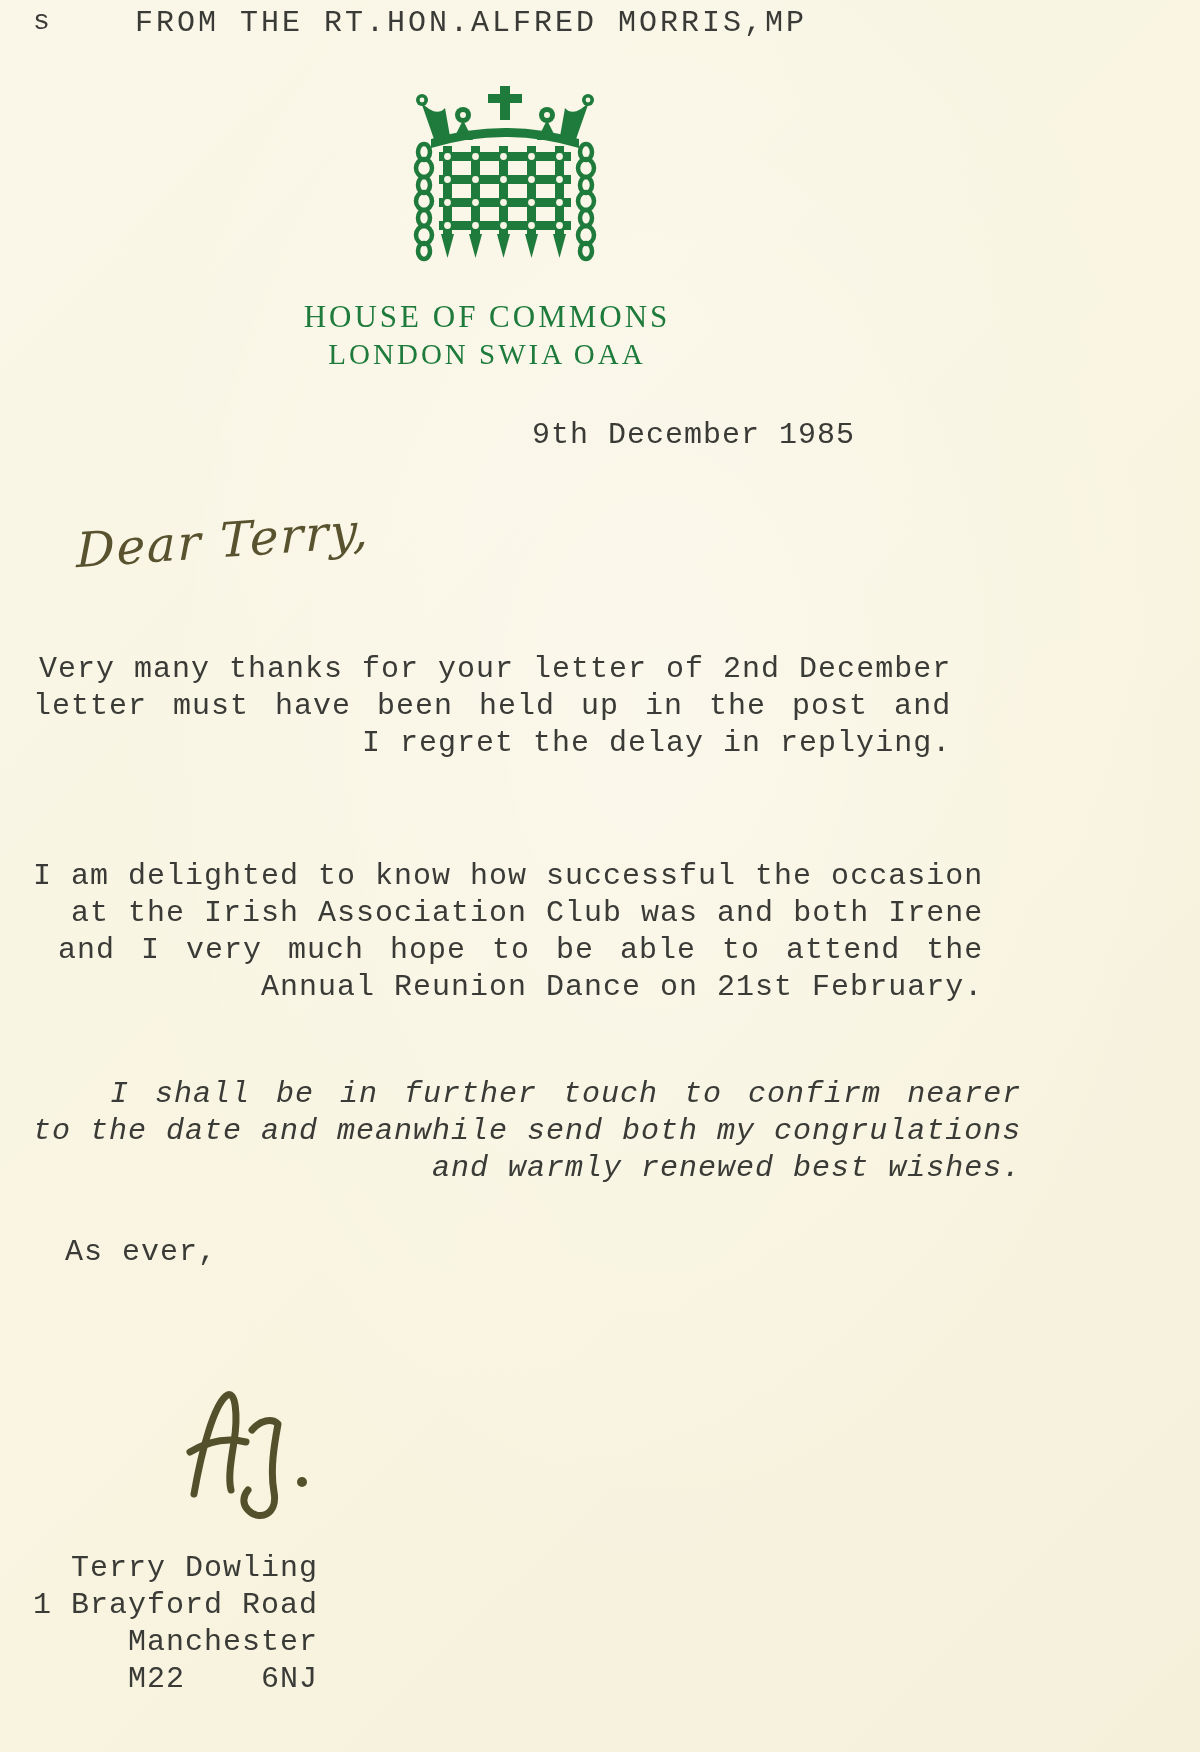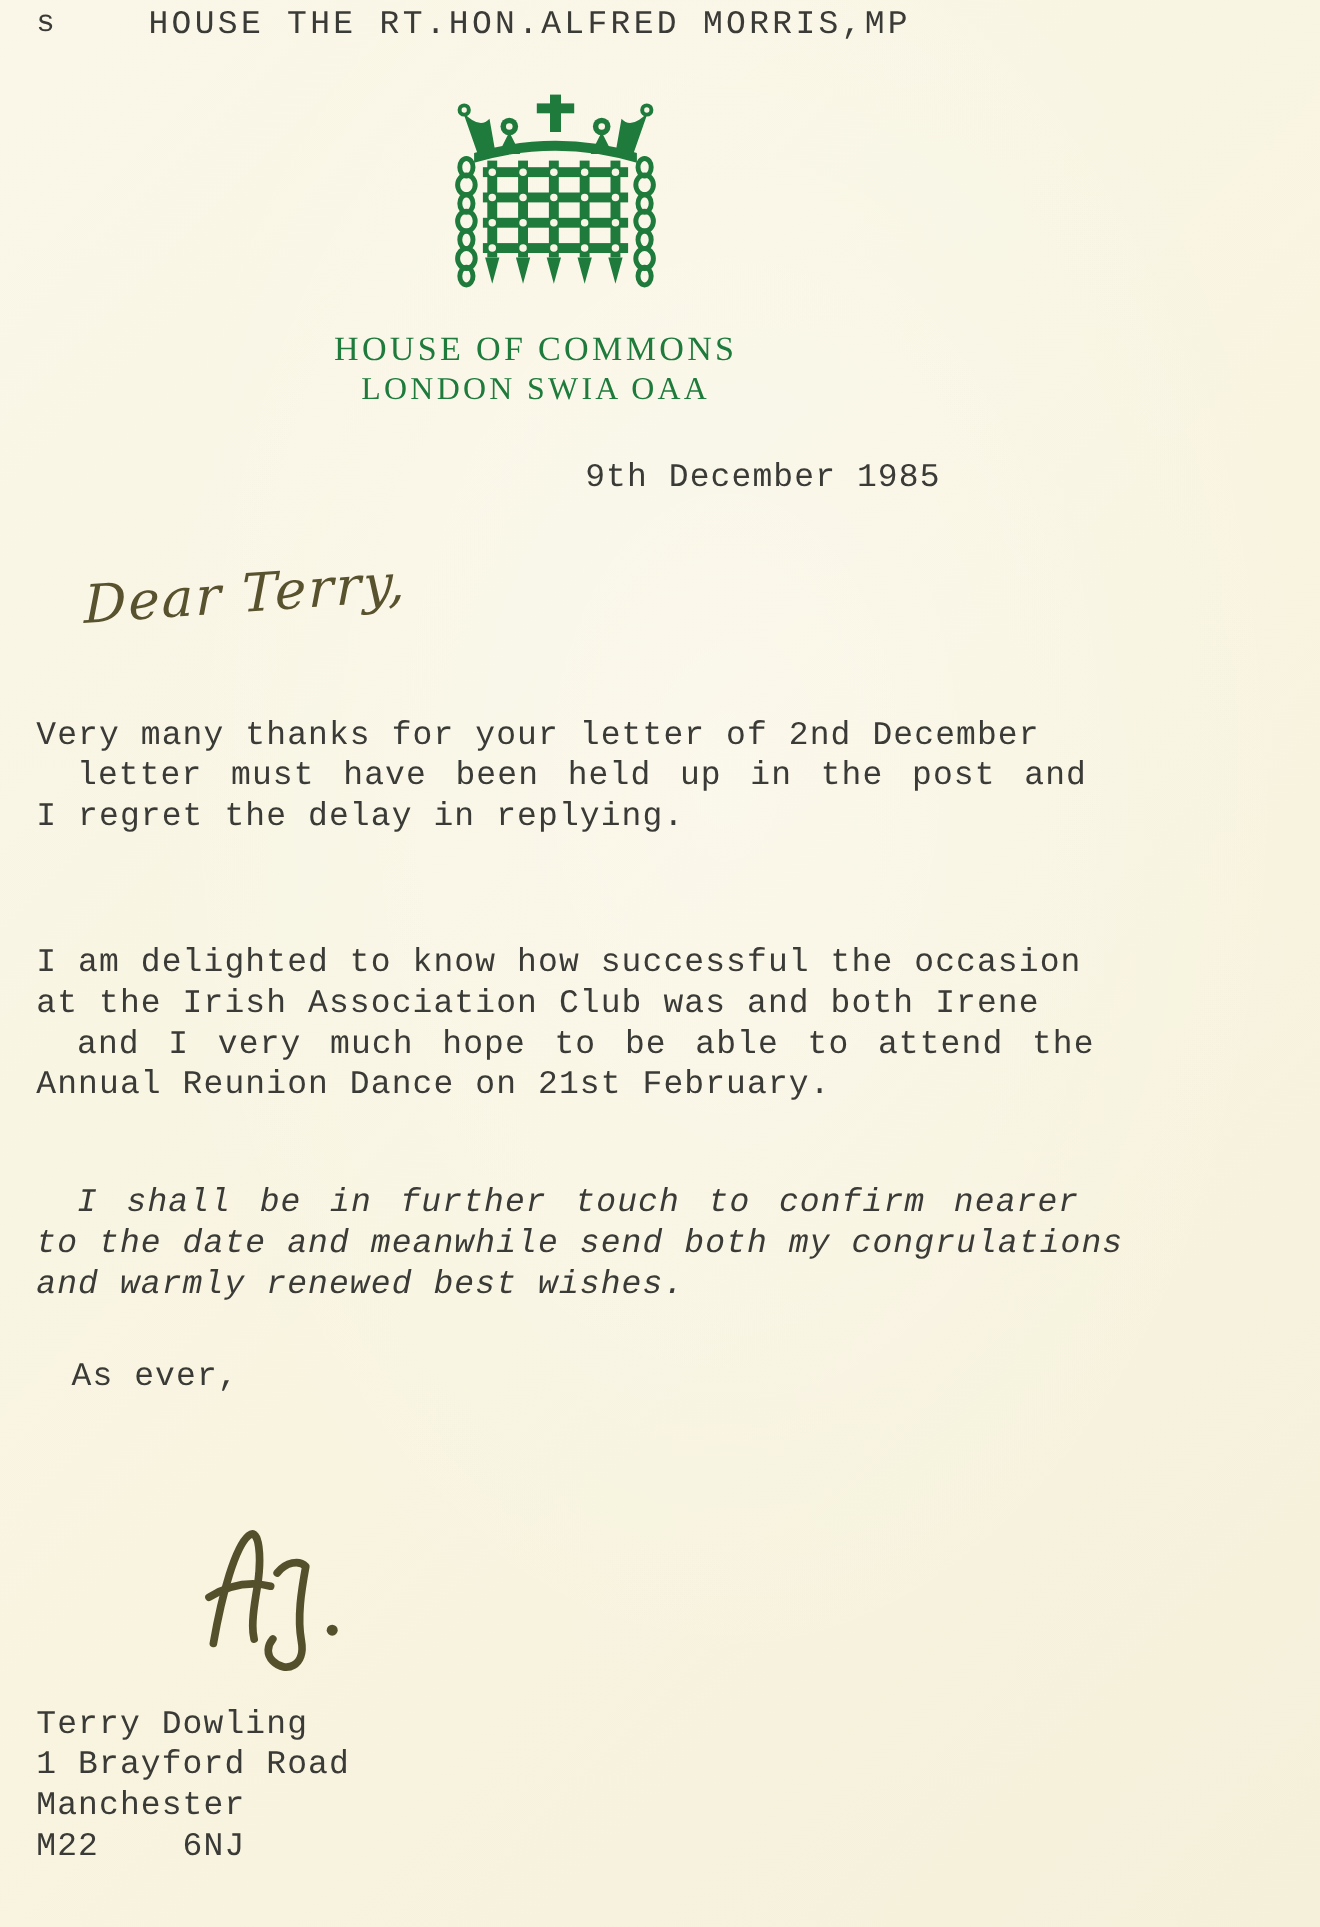--- a/index.html
+++ b/index.html
@@ -29,42 +29,42 @@
   }
   .lh1 { top:299px; font-size:31px; letter-spacing:3px; }
   .lh2 { top:338px; font-size:29px; letter-spacing:3px; }
   .date-line { left:532px; top:418px; }
   .salutation {
     left:76px; top:512px;
     font-family:"DejaVu Serif", "Liberation Serif", serif;
     font-style:italic; font-size:48px; color:#59522e;
     transform:rotate(-4deg) skewX(-4deg); letter-spacing:2px;
   }
-  .para { left:33px; }
+  .para { left:33px;text-align:right; }
   .p1 { top:651px; }
   .p2 { top:858px; }
   .p3 { top:1076px;font-style:italic; }
   .line { white-space:pre; font-family:"Liberation Mono", "DejaVu Sans Mono", monospace;
           color:#3a3a36; font-size:30px; line-height:37px; letter-spacing:1px; }
-  .line.wide { word-spacing:7px;margin-left:37px; }
+  .line.wide { word-spacing:7px; }
   .closing { left:33px; top:1235px;margin-left:32px; }
   .signature-wrap { left:180px; top:1378px; }
   .sig-stroke { stroke:#55502c; stroke-width:7; fill:none;
                 stroke-linecap:round; stroke-linejoin:round; }
   .hidden-label { position:absolute; font-size:0; color:transparent; }
   .recipient { left:33px; top:1550px; }
   .green-fill { fill:#1e7b3c; }
   .paper-fill { fill:#f9f5e4; }
   .chain { stroke:#1e7b3c; stroke-width:4.5; fill:none; }
 </style>
 </head>
 <body>
 
 <div class="abs mono stray">s</div>
-<div class="abs mono from-line">HOUSE THE RT.HON.ALFRED MORRIS,MP</div>
+<div class="abs mono from-line">FROM THE RT.HON.ALFRED MORRIS,MP</div>
 
 <div class="abs crest-wrap">
   <svg width="220" height="200" viewBox="0 0 220 200">
 
     <g class="green-fill">
       <path d="M36,66 Q110,44 184,66 L184,57 Q110,35 36,57 Z"></path>
       <rect x="105" y="4" width="10" height="34"></rect>
       <rect x="93" y="12" width="34" height="9"></rect>
       <path d="M58,58 L68,38 L78,58 Z"></path>
       <circle cx="68" cy="33" r="8"></circle>

